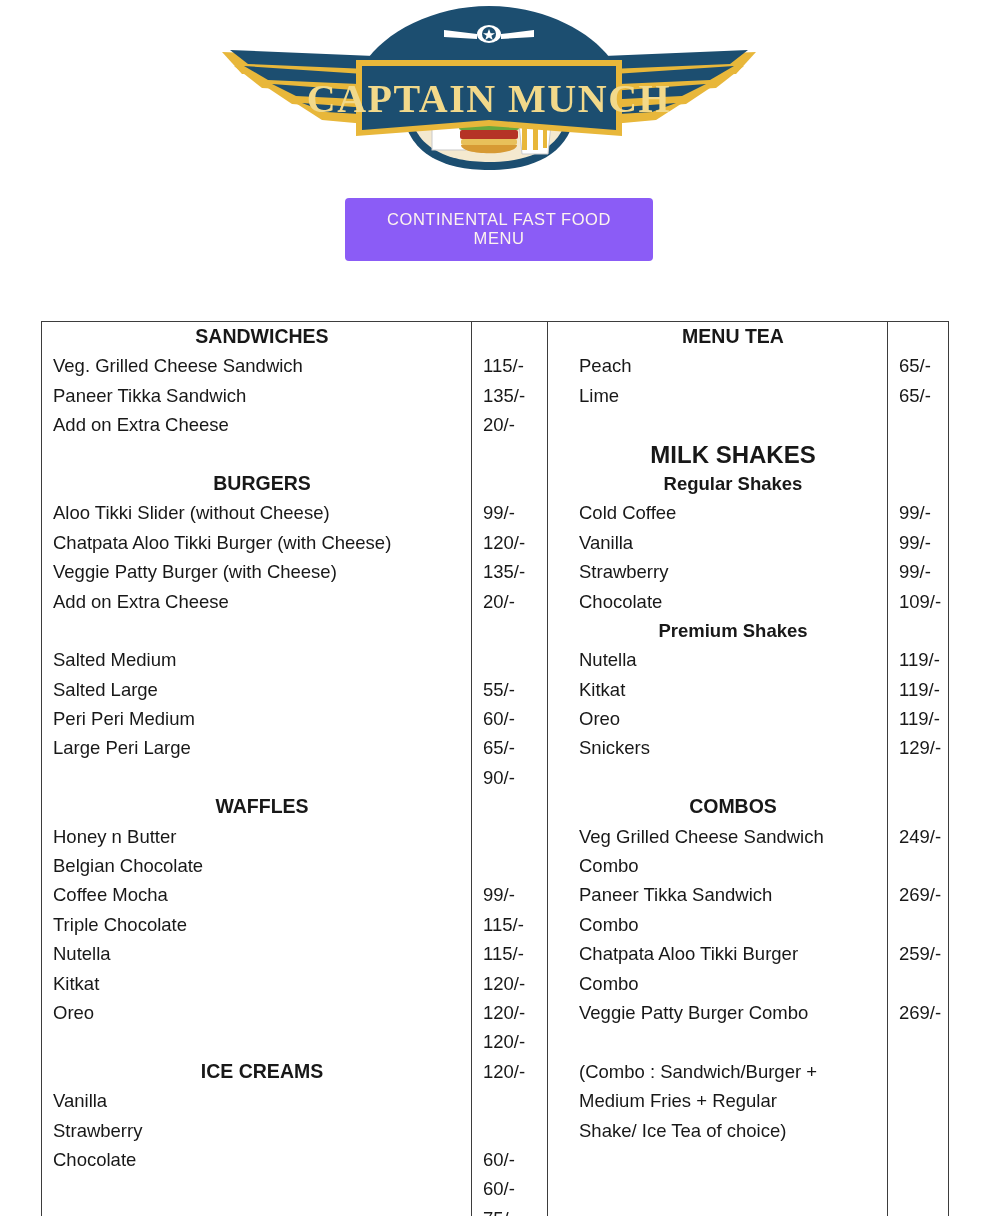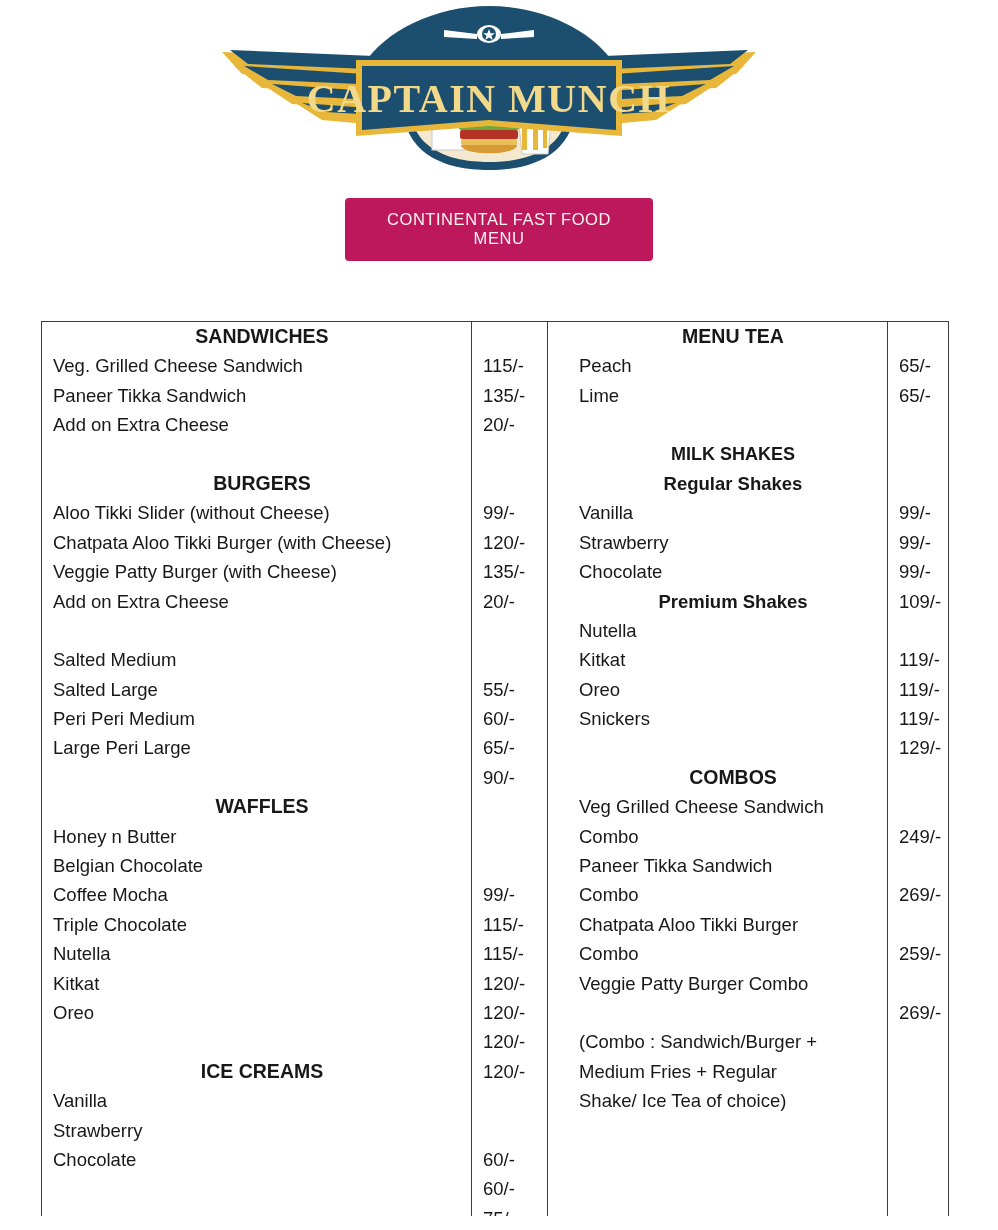--- a/index.html
+++ b/index.html
@@ -34,21 +34,21 @@
   #banner-area {
     width: 998px;
     height: 80px;
     display: flex;
     justify-content: center;
     align-items: flex-start;
     padding-top: 23px;
     box-sizing: border-box;
   }
   #menu-banner {
-    background: #be185d;
+    background: #8b5cf6;
     color: #fdf3ef;
     font-size: 16.5px;
     letter-spacing: 0.55px;
     padding: 12px 26px 13px 26px;
     border-radius: 4px;
     width: 308px;
     text-align: center;
     box-sizing: border-box;
     font-weight: 400;
   }
@@ -91,21 +91,21 @@
     line-height: 29.4px;
     font-size: 18.5px;
     white-space: nowrap;
     overflow: hidden;
   }
   .line.hdr {
     text-align: center;
     font-weight: bold;
     font-size: 19.5px;
   }
-  .line.hdr.big { font-size: 18px; }
+  .line.hdr.big { font-size: 24px; }
   .line.hdr.sub { font-size: 18.5px; }
   .line.ital { }
   .line.blank { }
 
   .note { font-size: 18.5px; }
 </style>
 </head>
 <body>
 
 <div id="logo-area">
@@ -269,20 +269,21 @@
   </div>
 
   <div class="half right">
     <div class="names-col">
       <div class="line hdr">MENU TEA</div>
       <div class="line">Peach</div>
       <div class="line">Lime</div>
       <div class="line blank"></div>
       <div class="line hdr big">MILK SHAKES</div>
       <div class="line hdr sub">Regular Shakes</div>
+      <div class="line">Cold Coffee</div>
       <div class="line">Vanilla</div>
       <div class="line">Strawberry</div>
       <div class="line">Chocolate</div>
       <div class="line hdr sub">Premium Shakes</div>
       <div class="line">Nutella</div>
       <div class="line">Kitkat</div>
       <div class="line">Oreo</div>
       <div class="line">Snickers</div>
       <div class="line blank"></div>
       <div class="line hdr">COMBOS</div>

